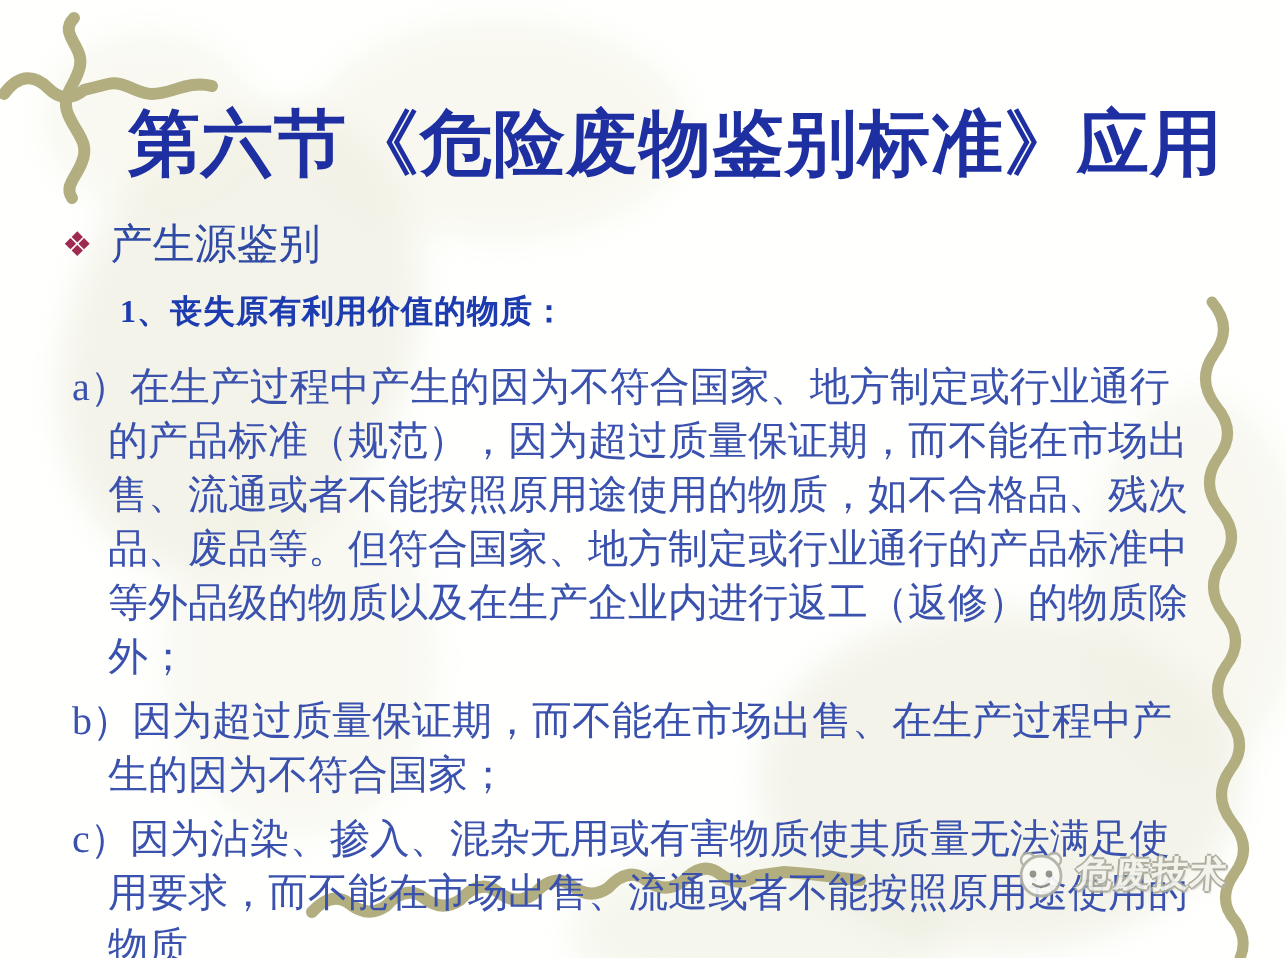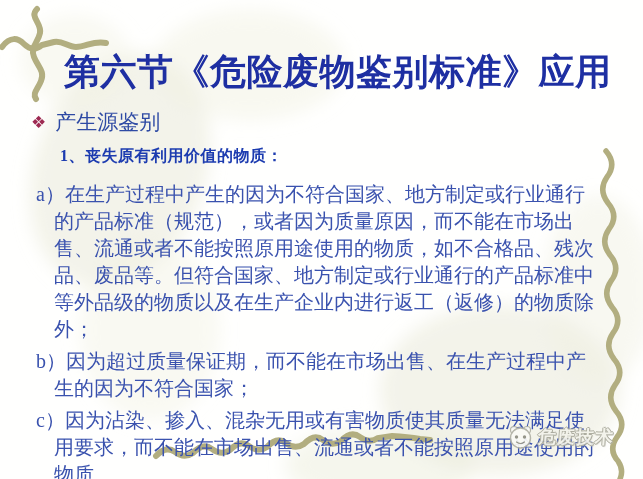--- a/index.html
+++ b/index.html
@@ -142,21 +142,21 @@
 
     <div class="bullet-row">
       <span class="bullet-icon">❖</span>
       <span class="bullet-label">产生源鉴别</span>
     </div>
 
     <div class="list-heading">1、丧失原有利用价值的物质：</div>
 
     <div class="items">
       <div class="item">
-        <span class="marker">a）</span><span>在生产过程中产生的因为不符合国家、地方制定或行业通行的产品标准（规范），或者因为质量原因，而不能在市场出售、流通或者不能按照原用途使用的物质，如不合格品、残次品、废品等。但符合国家、地方制定或行业通行的产品标准中等外品级的物质以及在生产企业内进行返工（返修）的物质除外；</span>
+        <span class="marker">a）</span><span>在生产过程中产生的因为不符合国家、地方制定或行业通行的产品标准（规范），因为超过质量保证期，而不能在市场出售、流通或者不能按照原用途使用的物质，如不合格品、残次品、废品等。但符合国家、地方制定或行业通行的产品标准中等外品级的物质以及在生产企业内进行返工（返修）的物质除外；</span>
       </div>
       <div class="item">
         <span class="marker">b）</span><span>因为超过质量保证期，而不能在市场出售、在生产过程中产生的因为不符合国家；</span>
       </div>
       <div class="item">
         <span class="marker">c）</span><span>因为沾染、掺入、混杂无用或有害物质使其质量无法满足使用要求，而不能在市场出售、流通或者不能按照原用途使用的物质</span>
       </div>
     </div>
   </div>
 

